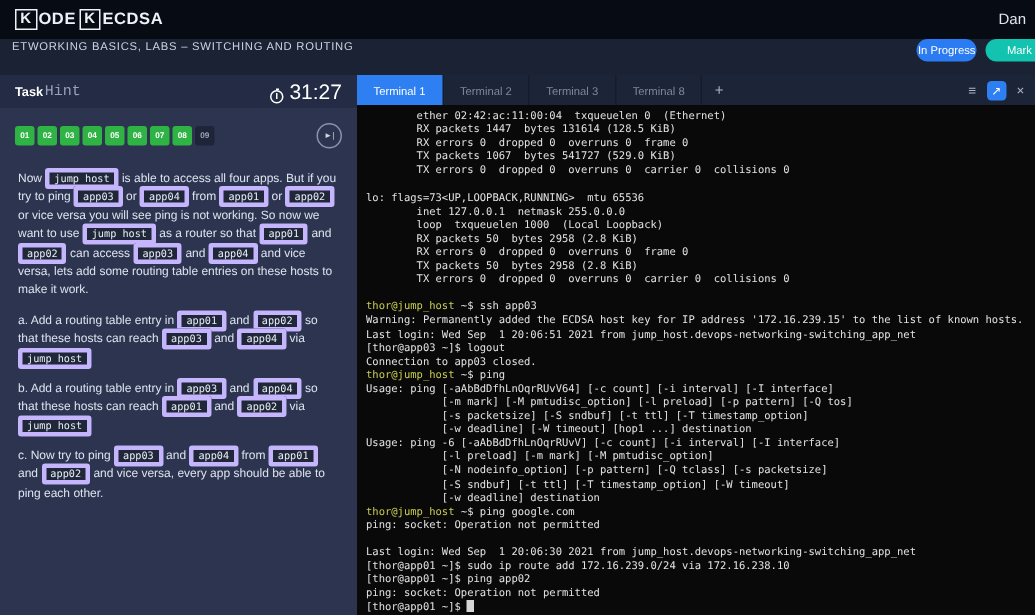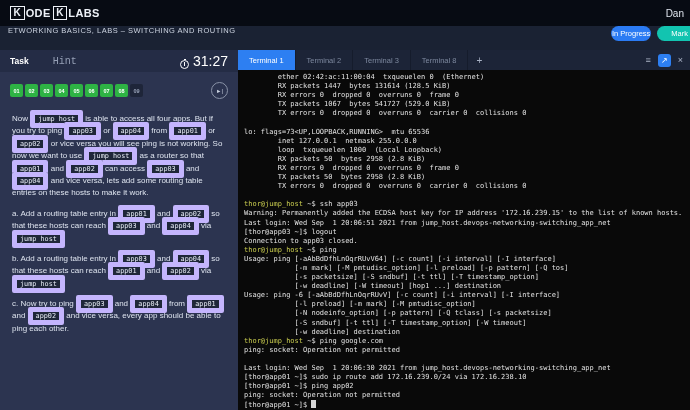--- a/index.html
+++ b/index.html
@@ -18,40 +18,40 @@
   .coursebar { height:24px; background:#1a2233; display:flex; align-items:flex-start; padding:0 4px 0 8px; gap:6px; flex:0 0 24px; }
   .course-title { color:#ccd3e0; font-size:7.5px; letter-spacing:.5px; flex:1; white-space:nowrap; overflow:hidden; }
   .btn-progress { background:#2b7bf3; color:#fff; border:none; border-radius:9px; font-size:7.5px; padding:3px 1px; white-space:nowrap; cursor:pointer; font-family:inherit; }
   .btn-mark { background:#12c4b0; color:#fff; border:none; border-radius:9px; font-size:7.5px; padding:3px 14px; margin-right:-16px; white-space:nowrap; cursor:pointer; font-family:inherit; }
 
   
   .main { flex:1; display:flex; min-height:0; }
 
   
   .task-panel { width:238px; flex:0 0 238px; background:#2c3450; display:flex; flex-direction:column; min-height:0; }
-  .task-tabs { height:22px; flex:0 0 22px; background:#242c45; display:flex; align-items:center; padding:0 10px; gap:24px; }
+  .task-tabs { height:22px; flex:0 0 22px; background:#242c45; display:flex; align-items:center; padding:0 10px; gap:1px; }
   .tab-task { color:#ffffff; font-size:8.5px; font-weight:bold; cursor:pointer; }
   .tab-hint { color:#96a0b6; font-size:10px; cursor:pointer;font-family:Liberation Mono, monospace; }
   .timer { margin-left:auto; color:#ffffff; font-size:14px; font-weight:normal; display:flex; align-items:flex-end; gap:4px; }
   .clock-icon { width:9px; height:9px; border:1.2px solid #fff; border-radius:50%; position:relative; display:inline-block; }
   .clock-icon::after { content:''; position:absolute; left:3.2px; top:1.4px; width:1.1px; height:3.2px; background:#fff; }
   .clock-icon::before { content:''; position:absolute; top:-2.2px; left:2.8px; width:2.4px; height:1.4px; background:#fff; }
 
   .progress-row { display:flex; align-items:center; padding:10px 10px 4px 10px; flex:0 0 auto; }
   .steps { display:flex; gap:2px; align-items:center; }
   .step { width:13px; height:13px; background:#2eb344; color:#fff; font-size:5.5px; font-weight:bold;
           display:flex; align-items:center; justify-content:center; border-radius:2px; cursor:pointer; }
   .step.current { background:#1e2539; color:#9aa4ba; }
   .skip-btn { margin-left:auto; width:17px; height:17px; border-radius:50%; border:1px solid #8a93a8;
               background:transparent; color:#cdd4e2; font-size:5.5px; display:flex; align-items:center;
               justify-content:center; cursor:pointer; padding:0; }
 
   .task-body { padding:10px 12px 6px 12px; color:#dde3ee; font-size:8px; line-height:1.55; overflow:hidden; }
   .task-body p { margin-bottom:8px; }
-  .badge { font-family:"DejaVu Sans Mono", monospace; font-size:6.8px; background:#1f2739; border:5px solid #c4b5fd;
+  .badge { font-family:"DejaVu Sans Mono", monospace; font-size:6.8px; background:#1f2739; border:3px solid #c4b5fd;
            border-radius:2px; padding:0 3px; color:#e7ecf5; white-space:nowrap; line-height:1.1; }
 
   
   .terminal-panel { flex:1; display:flex; flex-direction:column; background:#090909; min-width:0; min-height:0; }
   .term-tabs { height:20px; flex:0 0 20px; background:#1c2437; display:flex; align-items:stretch; }
   .term-tab { padding:0 11px; display:flex; align-items:center; color:#7d889e; font-size:7.5px;
               border-right:1px solid #151c2c; cursor:pointer; white-space:nowrap; }
   .term-tab.active { background:#2d7ff2; color:#ffffff; }
   .term-plus { background:transparent; border:none; color:#aab3c6; font-size:10px; padding:0 8px; cursor:pointer; }
   .term-actions { margin-left:auto; display:flex; align-items:center; gap:7px; padding-right:7px; color:#aab3c6; }
@@ -66,21 +66,21 @@
 </head>
 <body>
 
 <div class="screen">
 
   <header class="topbar">
     <div class="logo">
       <span class="kbox">K</span>
       <span class="mid">ODE</span>
       <span class="kbox">K</span>
-      <span>LABS</span>
+      <span>ECDSA</span>
     </div>
     <div class="topbar-user">Dan</div>
   </header>
 
   <div class="coursebar">
     <div class="course-title">ETWORKING BASICS, LABS – SWITCHING AND ROUTING</div>
     <button class="btn-progress">In Progress</button>
     <button class="btn-mark">Mark</button>
   </div>
 

